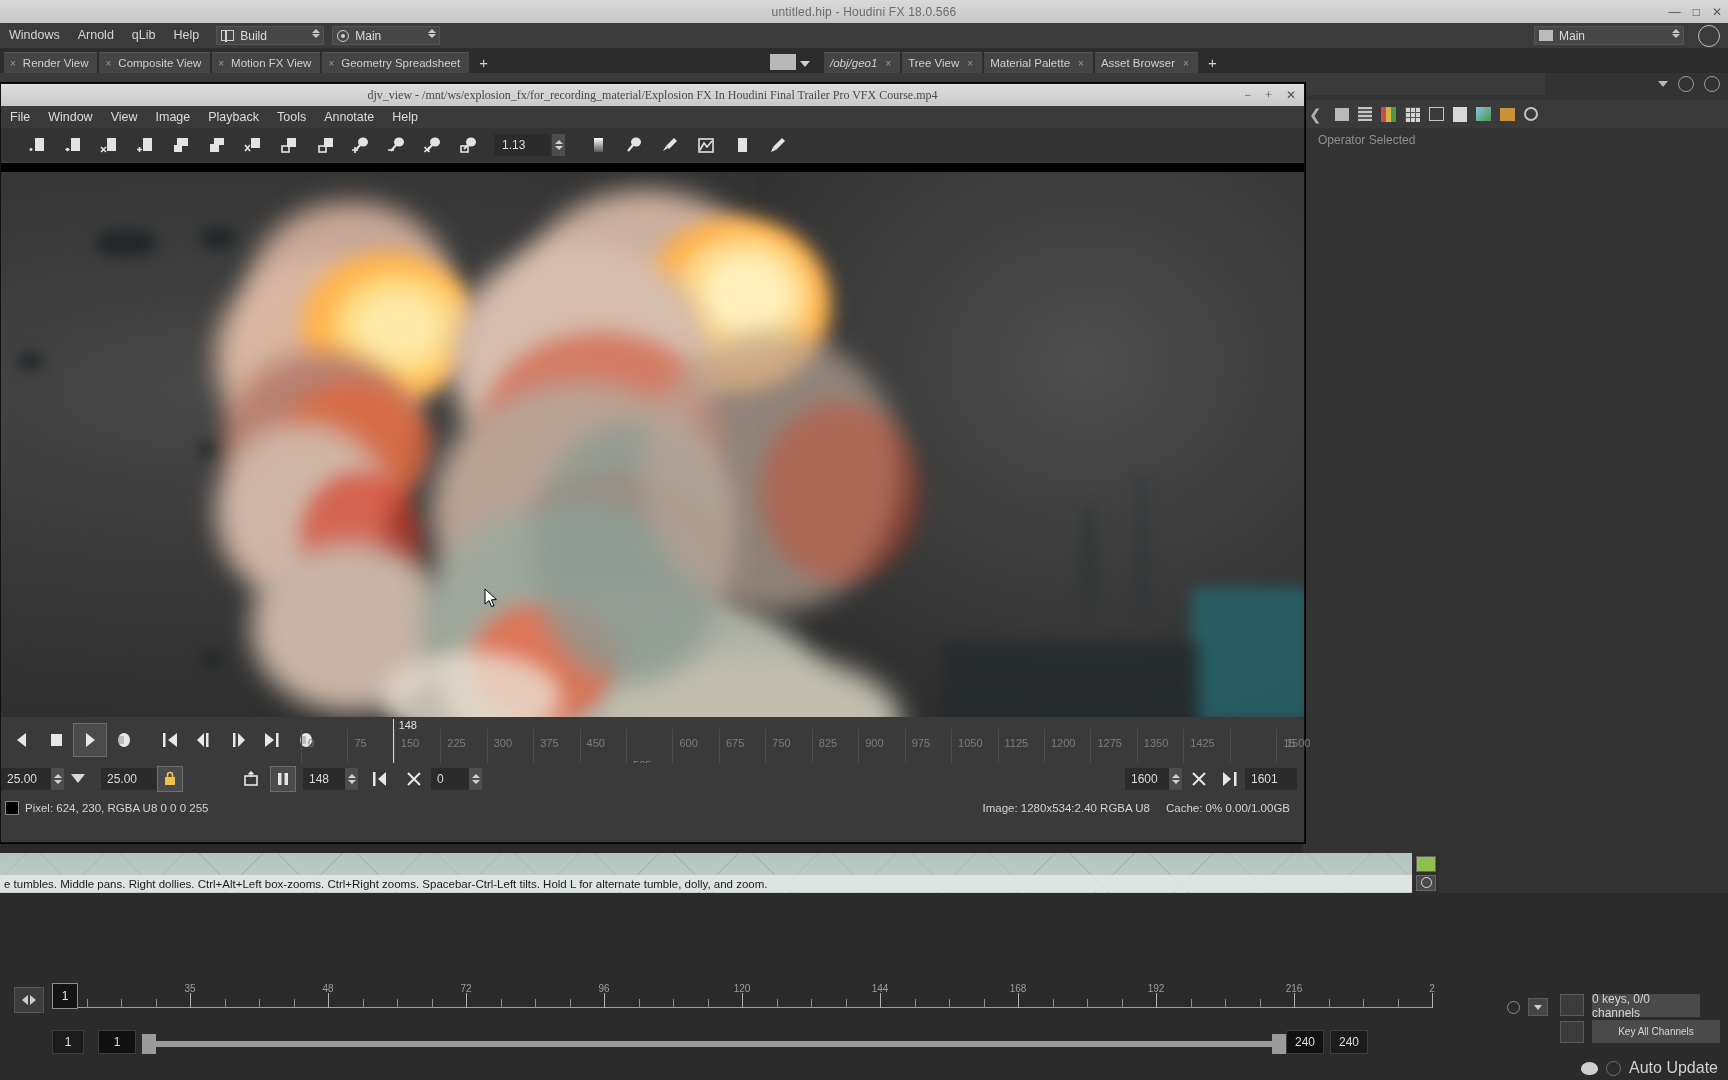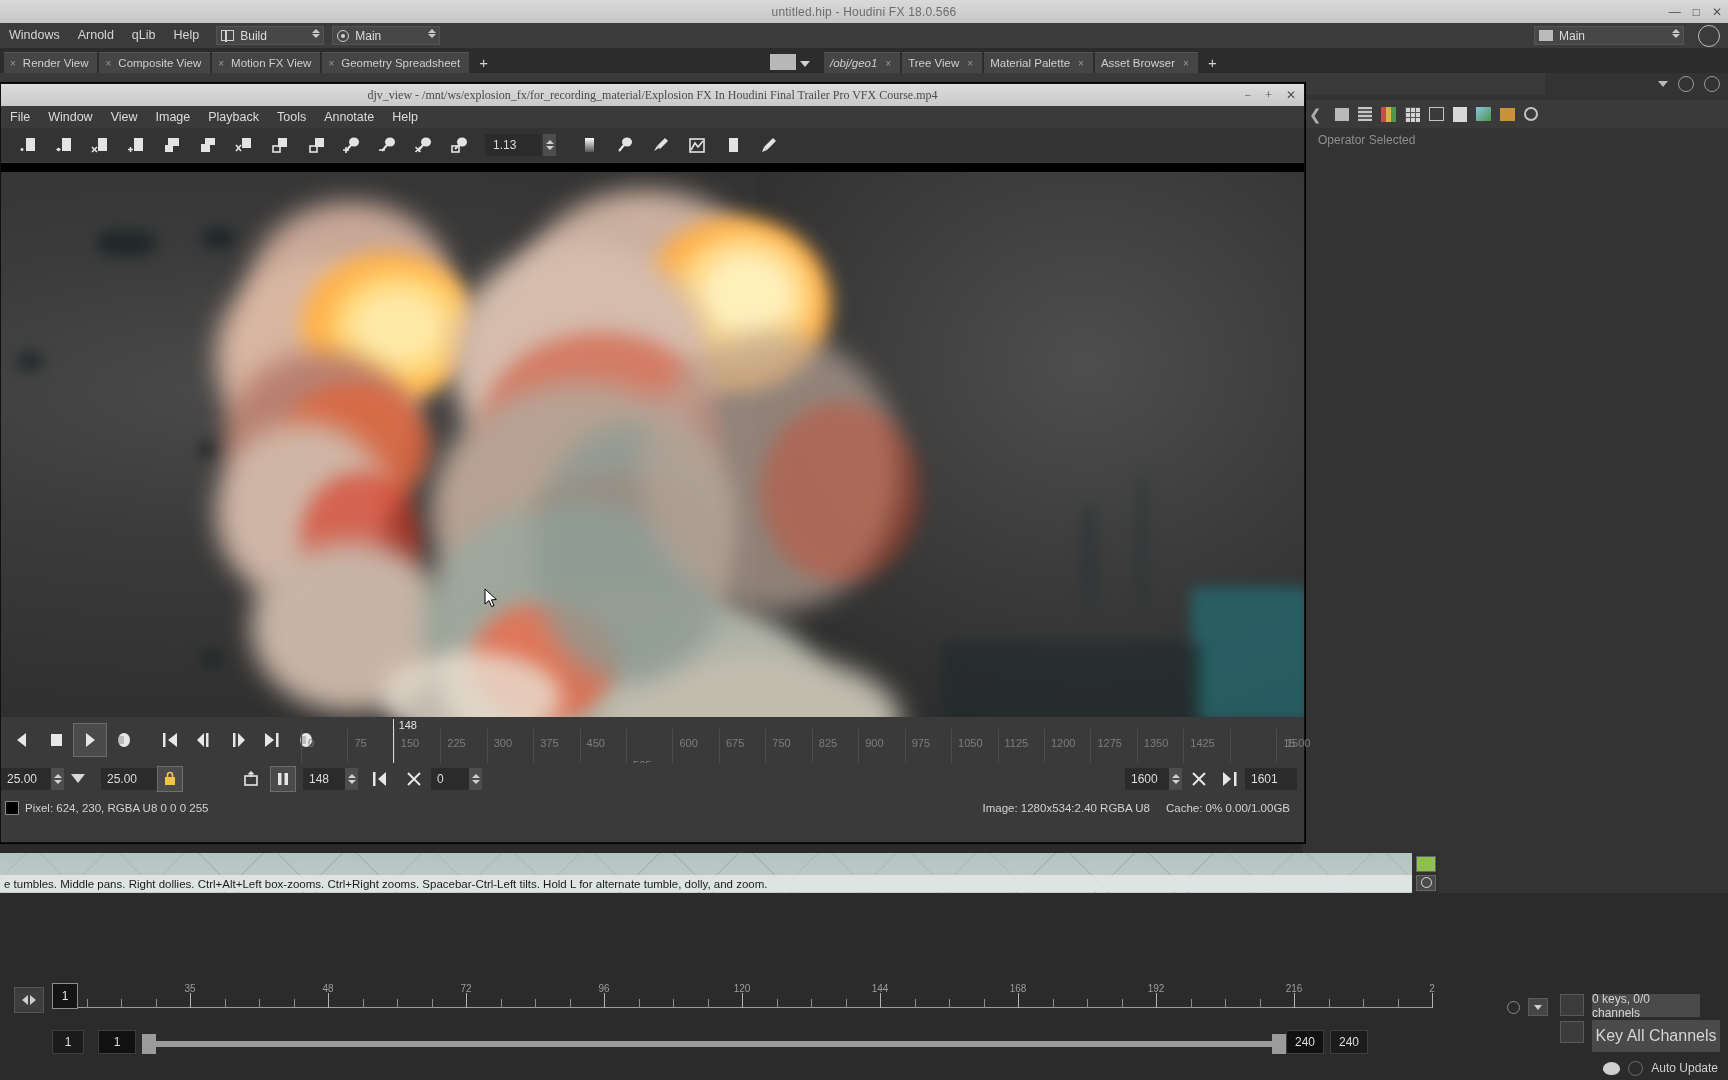--- a/index.html
+++ b/index.html
@@ -79,36 +79,36 @@
   .tl-playhead{ position:absolute; left:52px; top:983px; width:26px; height:26px; background:#141414; border:1px solid #8e8e8e;
     color:#e6e6e6; font-size:12px; display:flex; align-items:center; justify-content:center;}
   .tl-leftnav{ position:absolute; left:14px; top:987px; width:30px; height:26px; background:#3d3d3d; border:1px solid #555;
      display:flex; align-items:center; justify-content:center; gap:2px;}
   .rng-field{ position:absolute; height:24px; background:#1c1c1c; color:#dedede; font-size:12px;
      display:flex; align-items:center; justify-content:center; border:1px solid #3e3e3e;}
   .rng-slider{ position:absolute; left:148px; top:1041px; width:1130px; height:6px; background:#9b9b9b; border-radius:3px;}
   .rng-handle{ position:absolute; top:1034px; width:14px; height:20px; background:#9b9b9b;}
   .tl-keysbox{ position:absolute; right:8px; top:994px; width:280px; height:23px; background:#4a4a4a; color:#d5d5d5;
      font-size:12px; display:flex; align-items:center; justify-content:center;}
-  .tl-keyall{ position:absolute; right:8px; top:1020px; width:280px; height:32px; background:#4a4a4a; color:#d5d5d5;
-     font-size:16px; display:flex; align-items:center; justify-content:center;}
+  .tl-keyall{ position:absolute; right:8px; top:1020px; width:280px; height:23px; background:#4a4a4a; color:#d5d5d5;
+     font-size:10px; display:flex; align-items:center; justify-content:center;}
   .tl-sideicon{ position:absolute; width:24px;height:22px; background:#3c3c3c; border:1px solid #5a5a5a;}
   .hou-bottombar{ position:absolute; left:0; top:1056px; width:1728px; height:24px; background:#2b2b2b;
     display:flex; align-items:center; justify-content:flex-end; gap:8px; padding-right:10px;}
-  .autoupd{ color:#cfcfcf; font-size:12px;}
+  .autoupd{ color:#cfcfcf; font-size:16px;}
 
   
   .djv{ position:absolute; left:0; top:83px; width:1305px; height:760px;
     background:#3a3a3a; border:1px solid #111; box-shadow:0 0 0 1px #000;}
   .djv-title{ height:22px; background:linear-gradient(180deg,#dcdcdc,#c9c9c9); color:#4a4a4a;
      font-size:12px; display:flex; align-items:center; justify-content:center; position:relative;font-family:Liberation Serif, serif;}
   .djv-wbtns{ position:absolute; right:8px; top:0; height:22px; display:flex; align-items:center; gap:14px; color:#4d4d4d; font-size:12px;}
   .djv-menu{ height:22px; background:#3a3a3a; display:flex; align-items:center; color:#dcdcdc; font-size:12.5px;}
   .djv-menu .mi{ padding:0 9px;}
-  .djv-toolbar{ height:33px; background:#333; display:flex; align-items:center; gap:2px; padding-left:10px;}
+  .djv-toolbar{ height:33px; background:#333; display:flex; align-items:center; gap:2px; padding-left:19px;}
   .tb{ width:34px; height:30px; display:flex; align-items:center; justify-content:center;}
   .djv-image{ position:absolute; left:0; top:79px; width:1303px; height:554px; background:#000; overflow:hidden;}
   .djv-playbar{ position:absolute; left:0; top:633px; width:1303px; height:46px; background:#3a3a3a; display:flex; align-items:center;}
   .pb{ width:34px;height:34px; display:flex;align-items:center;justify-content:center;}
   .pb.sel{ background:#4b4b4b; border:1px solid #6c6c6c;}
   .djv-ruler{ position:absolute; left:300px; top:633px; width:1003px; height:46px; }
   .dr-cell{ position:absolute; top:20px; color:#7d7d7d; font-size:11px;}
   .dr-div{ position:absolute; top:12px; width:1px; height:34px; background:#4c4c4c;}
   .dr-cur{ position:absolute; top:2px; width:1px; height:44px; background:#d8d8d8;}
   .dr-curlabel{ position:absolute; top:2px; color:#e3e3e3; font-size:11px;}

